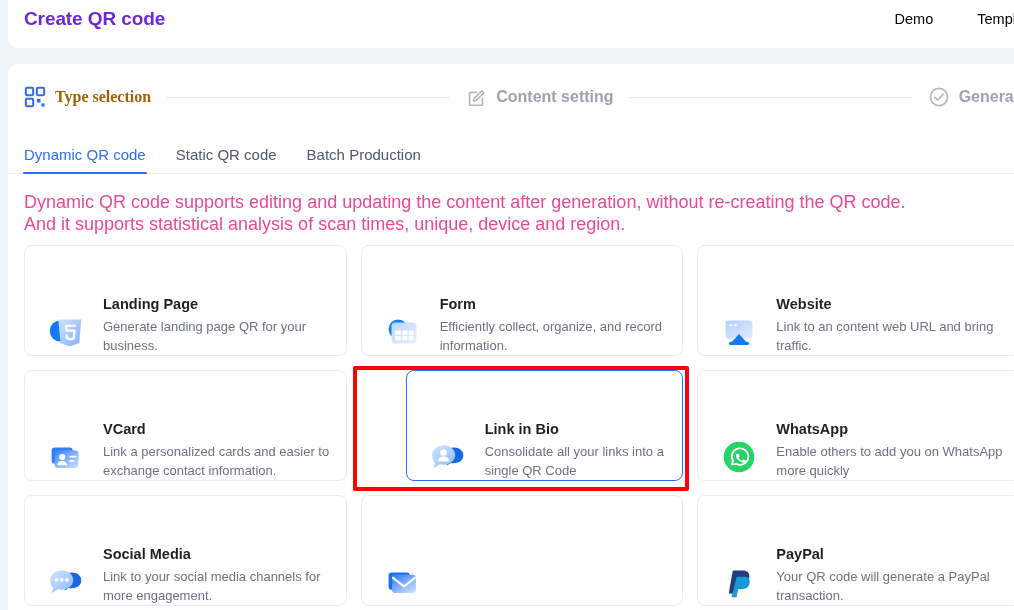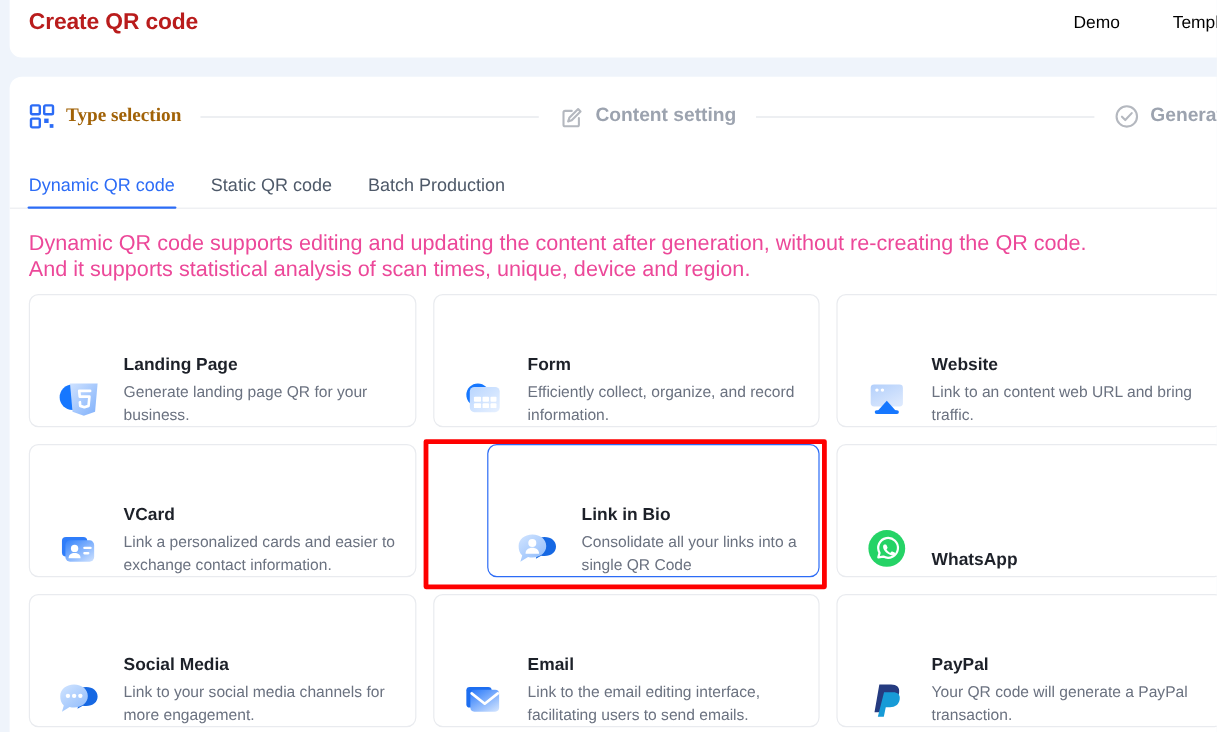--- a/index.html
+++ b/index.html
@@ -34,21 +34,21 @@
     background: #ffffff;
     border-radius: 10px;
     display: flex;
     align-items: center;
     padding: 0 0 0 16px;
   }
 
   .page-title {
     font-size: 19px;
     font-weight: bold;
-    color: #b91c1c;
+    color: #6d28d9;
     letter-spacing: -0.1px;
   }
 
   .header-nav {
     margin-left: auto;
     display: flex;
     align-items: center;
     gap: 44px;
     padding-right: 4px;
   }
@@ -404,20 +404,21 @@
       <div class="type-card">
         <span>
           <svg class="type-icon" viewBox="0 0 48 48" fill="none">
             <circle cx="24" cy="24" r="16" fill="#25d366"></circle>
             <path d="M16.6 31.8l1.1-3.9a8.6 8.6 0 1 1 3.3 3.2l-4.4.7z" fill="none" stroke="#fff" stroke-width="1.9" stroke-linejoin="round"></path>
             <path d="M21.2 21.2c.3-.7.6-.7 1-.7h.7c.2 0 .5 0 .8.6l.9 2c.1.3 0 .6-.1.8l-.5.6c-.2.2-.3.4-.1.7.5.9 1.6 2 2.8 2.5.3.1.5.1.7-.1l.7-.8c.2-.2.4-.2.7-.1l2 .9c.3.2.4.4.4.6 0 .8-.5 1.6-1.3 1.8-.7.2-1.6.3-4.5-1.2-2.5-1.3-4-3.8-4.3-4.6-.3-.8-.4-1.8-.3-2.5.1-.3.2-.5.4-.5z" fill="#fff"></path>
           </svg>
         </span>
         <div class="type-text">
           <div class="type-title">WhatsApp</div>
+          <div class="type-desc">Enable others to add you on WhatsApp more quickly</div>
         </div>
       </div>
 
       <div class="type-card">
         <span>
           <svg class="type-icon" viewBox="0 0 48 48" fill="none">
             <path d="M30 14c6.1 0 10 3.6 10 8.3 0 4.7-3.9 8.3-10 8.3-1 0-2-.1-2.9-.3l-4.6 2.6 1-4.2c-2.2-1.6-3.5-3.8-3.5-6.4C20 17.6 23.9 14 30 14z" fill="#1668e3"></path>
             <defs>
               <linearGradient id="g-sm" x1="0.1" y1="0" x2="0.9" y2="1">
                 <stop offset="0" stop-color="#cfe3ff"></stop>
@@ -443,24 +444,20 @@
             <defs>
               <linearGradient id="g-em" x1="0.1" y1="0" x2="0.9" y2="1">
                 <stop offset="0" stop-color="#2f7dfa"></stop>
                   <stop offset="1" stop-color="#cfe2ff"></stop>
               </linearGradient>
             </defs>
             <rect x="12.5" y="16.5" width="25" height="19" rx="3.5" fill="url(#g-em)"></rect>
             <path d="M13.6 19.6l11.4 9 11.4-9" stroke="#fff" stroke-width="2.3" fill="none" stroke-linecap="round" stroke-linejoin="round"></path>
           </svg>
         </span>
-        <div class="type-text">
-          <div class="type-title">Email</div>
-          <div class="type-desc">Link to the email editing interface, facilitating users to send emails.</div>
-        </div>
       </div>
 
       <div class="type-card">
         <span>
           <svg class="type-icon" viewBox="0 0 48 48" fill="none">
             <path d="M17.5 12h10.2c5 0 7.7 2.5 7 7-.8 5.1-4.4 7.6-9.6 7.6h-4.3l-1.6 9.4h-5.9L17.5 12z" fill="#253b80"></path>
             <path d="M21.6 18.6h7.7c4.2 0 6.6 2.2 5.9 6.3-.7 4.4-3.9 6.7-8.4 6.7h-3.7L21.4 40h-5.2l5.4-21.4z" fill="#179bd7"></path>
           </svg>
         </span>
         <div class="type-text">

